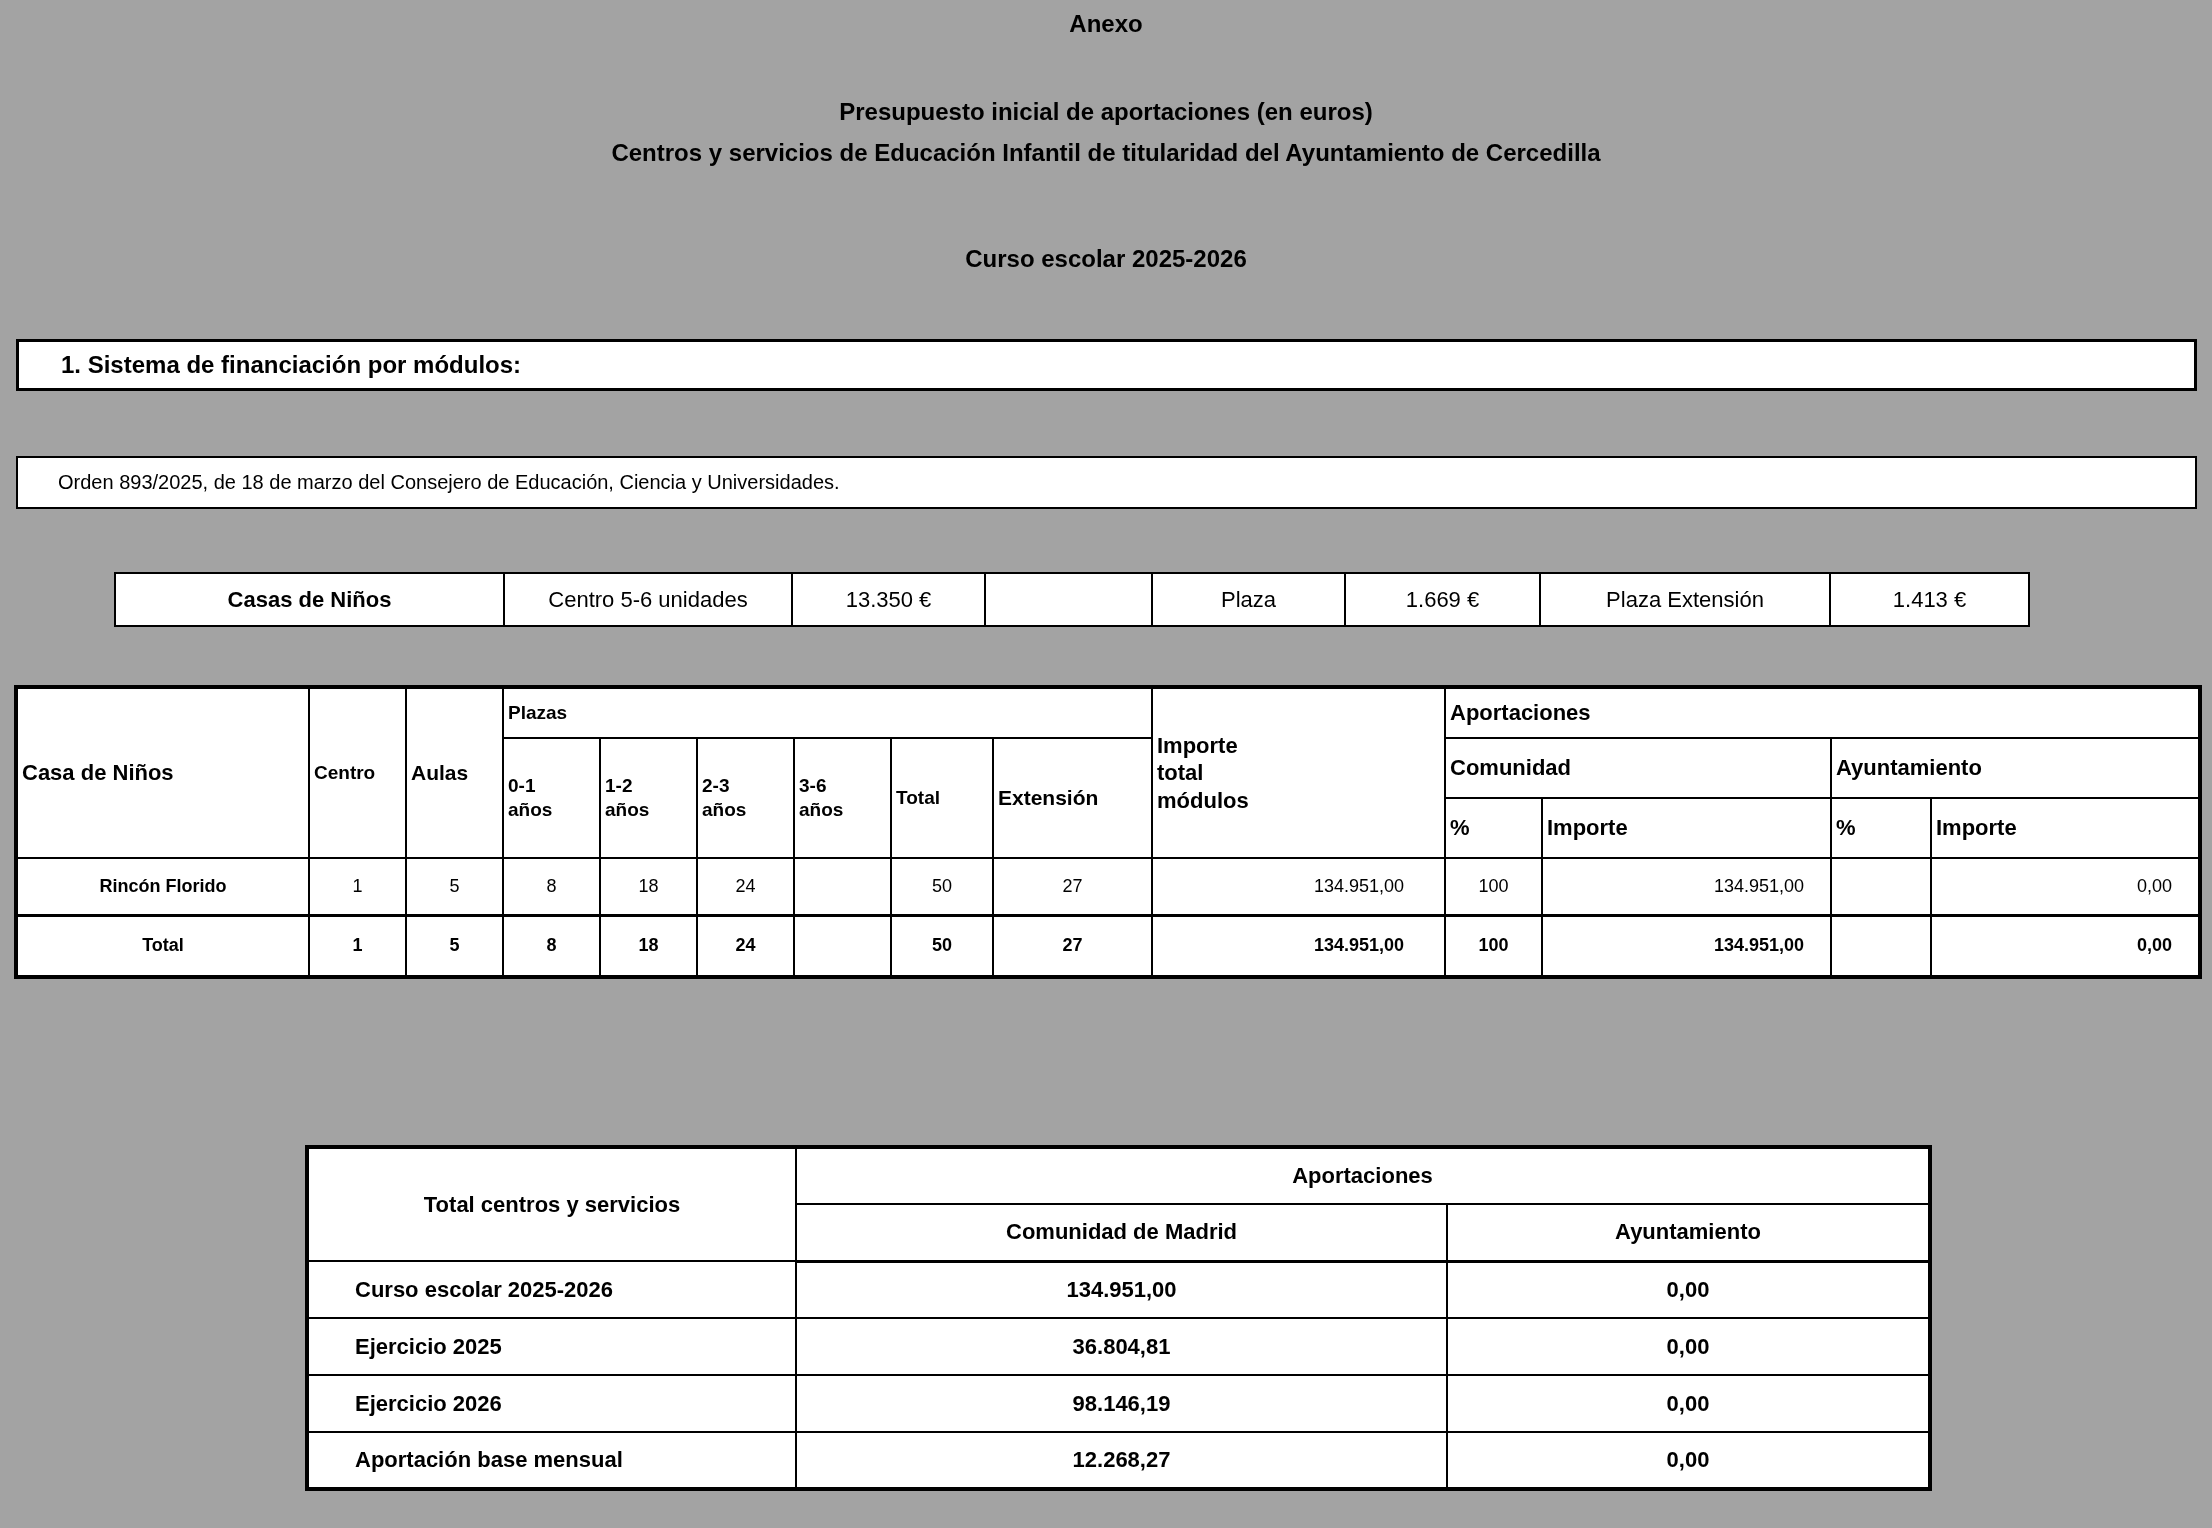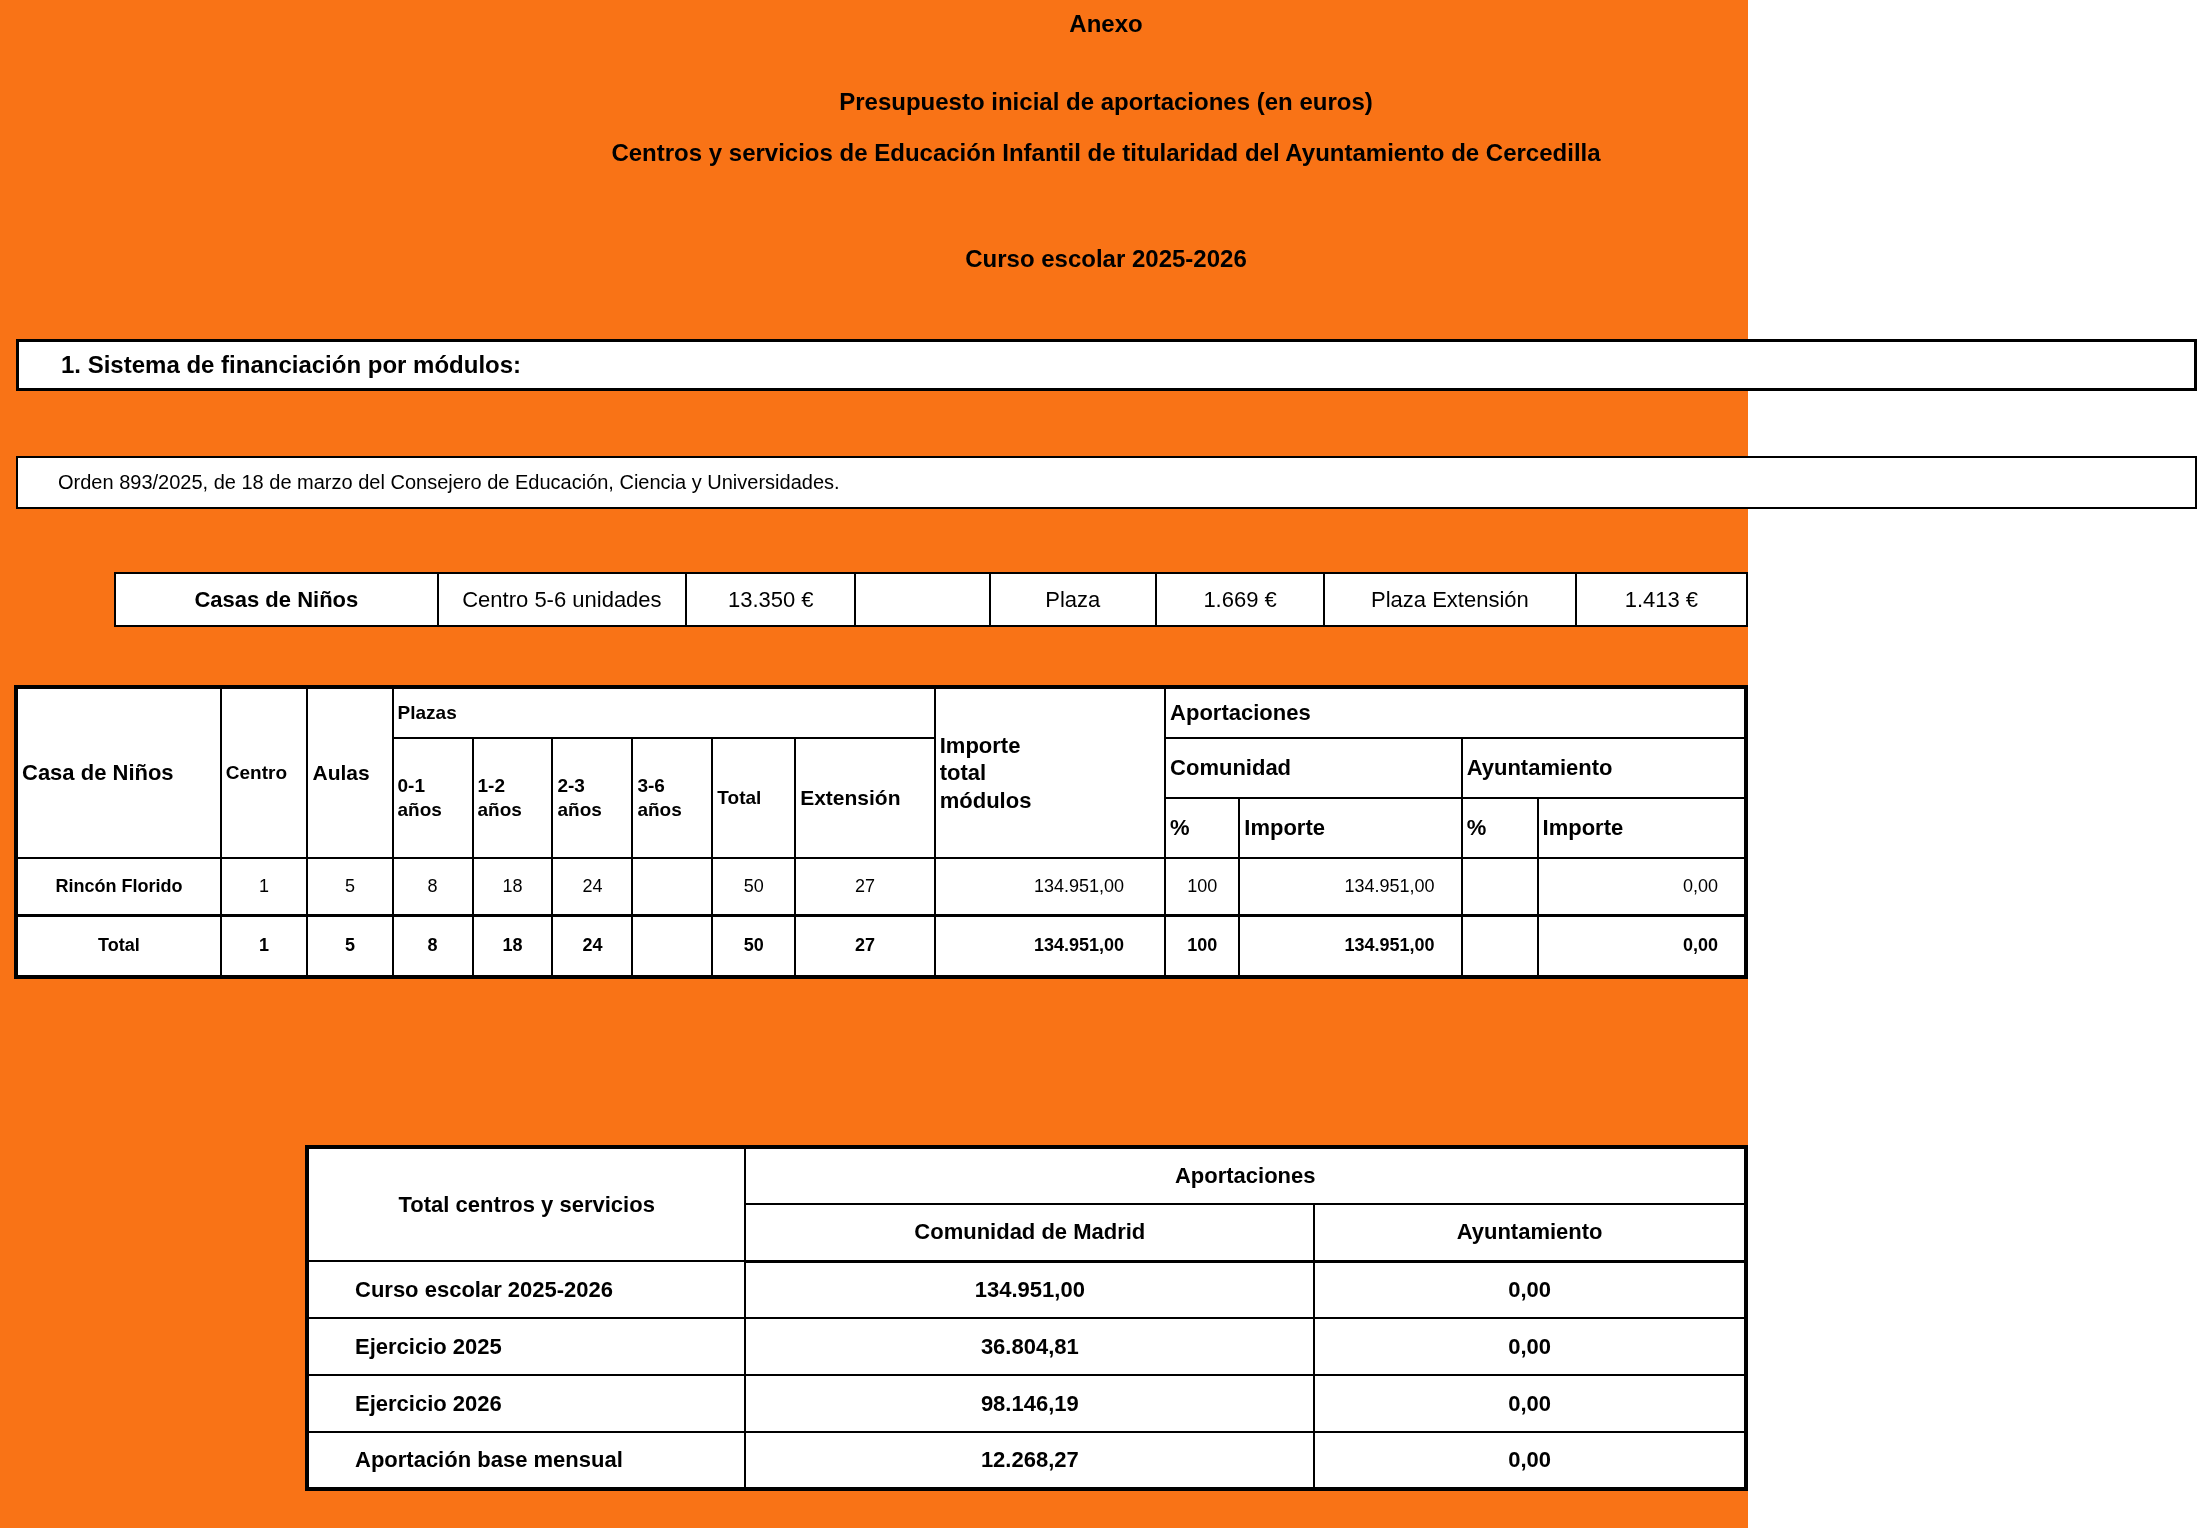--- a/index.html
+++ b/index.html
@@ -3,29 +3,29 @@
 <meta charset="utf-8">
 <style>
   * { box-sizing: border-box; margin: 0; padding: 0; }
   html, body { background: #ffffff; }
   body {
     width: 2212px; height: 1528px;
     font-family: "Liberation Sans", sans-serif;
     color: #000;
     position: relative;
   }
-  .page { position: relative; width: 1748px; height: 1528px; background: #f97316; }
+  .page { position: relative; width: 2212px; height: 1528px; background: #a3a3a3; }
 
   .heading {
     position: absolute; left: 0; width: 2212px;
     text-align: center; font-weight: bold; font-size: 24px;
     white-space: nowrap;
   }
   #title-anexo { top: 10px; }
-  #subtitle-1  { top: 88px; }
+  #subtitle-1  { top: 98px; }
   #subtitle-2  { top: 139px; }
   #subtitle-3  { top: 245px; }
 
   .boxed {
     position: absolute; left: 16px; width: 2181px;
     display: flex; align-items: center;
     background: #fff;
   }
   #section-heading-box {
     top: 339px; height: 52px;

